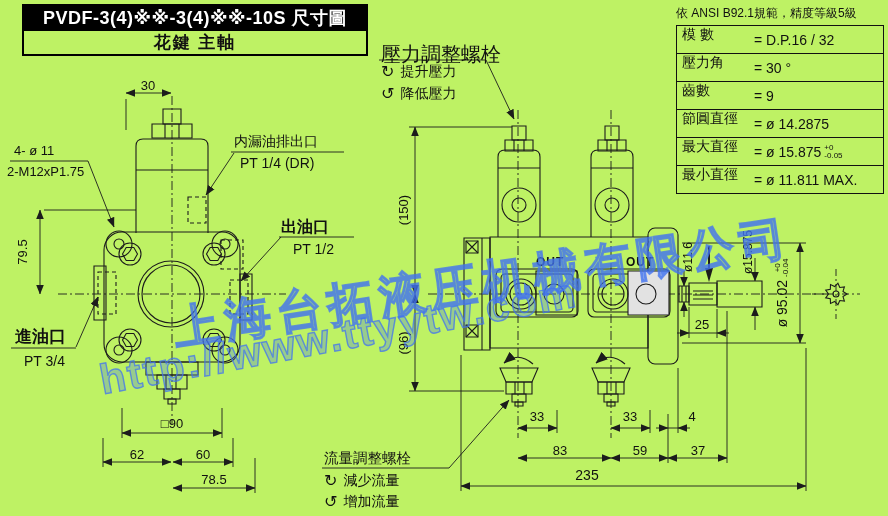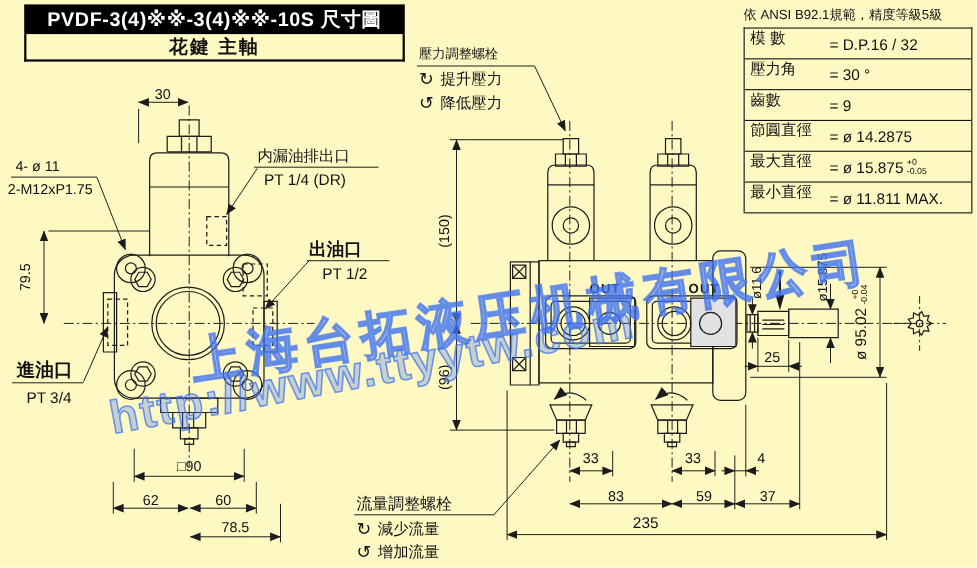--- a/index.html
+++ b/index.html
@@ -1,16 +1,16 @@
 <!DOCTYPE html>
 <html><head>
 <meta charset="utf-8">
 <style>
   html,body{margin:0;padding:0;background:#fff;}
-  .canvas{position:relative;width:888px;height:516px;background:#fef9c3;overflow:hidden;
+  .canvas{position:relative;width:888px;height:516px;background:#bef264;overflow:hidden;
           font-family:"Liberation Sans","DejaVu Sans",sans-serif;color:#111;}
   svg.draw{position:absolute;left:0;top:0;}
   svg.draw *{vector-effect:non-scaling-stroke;}
   
   .tblock1{position:absolute;left:22px;top:4px;width:346px;height:27px;background:#000;color:#fff;
            display:flex;align-items:center;justify-content:center;font-weight:bold;font-size:18px;letter-spacing:.5px;}
   .tblock2{position:absolute;left:22px;top:31px;width:342px;height:23px;border:2px solid #000;border-top:0;
            display:flex;align-items:flex-start;justify-content:center;font-weight:bold;font-size:17px;letter-spacing:2px;}
   
   .spec{position:absolute;left:676px;top:2px;width:208px;font-size:13px;}
@@ -272,21 +272,21 @@
           </span>
         </span>
       </div>
       <div class="spec-r">
         <span class="spec-l">最小直徑</span>
         <span class="spec-v">= ø 11.811 MAX.</span>
       </div>
     </div>
   </div>
 
-  <div class="lbl" style="left:381px;top:41px;font-size:12px;">壓力調整螺栓</div>
+  <div class="lbl" style="left:381px;top:41px;font-size:20px;">壓力調整螺栓</div>
   <div class="adj" style="left:381px;top:63px;">
     <span class="ric">↻</span>
     <span>提升壓力</span>
   </div>
   <div class="adj" style="left:381px;top:85px;">
     <span class="ric">↺</span>
     <span>降低壓力</span>
   </div>
 
   <div class="lbl" style="left:324px;top:449px;font-size:14.5px;">流量調整螺栓</div>

